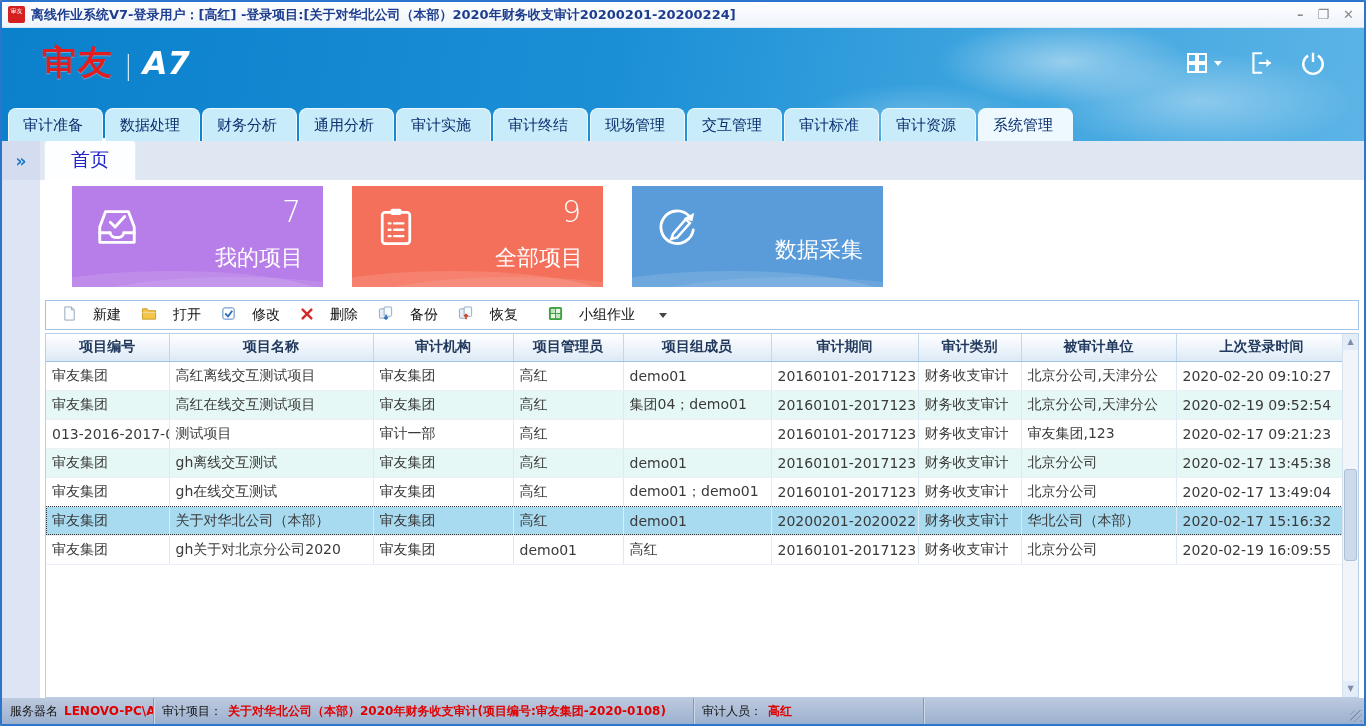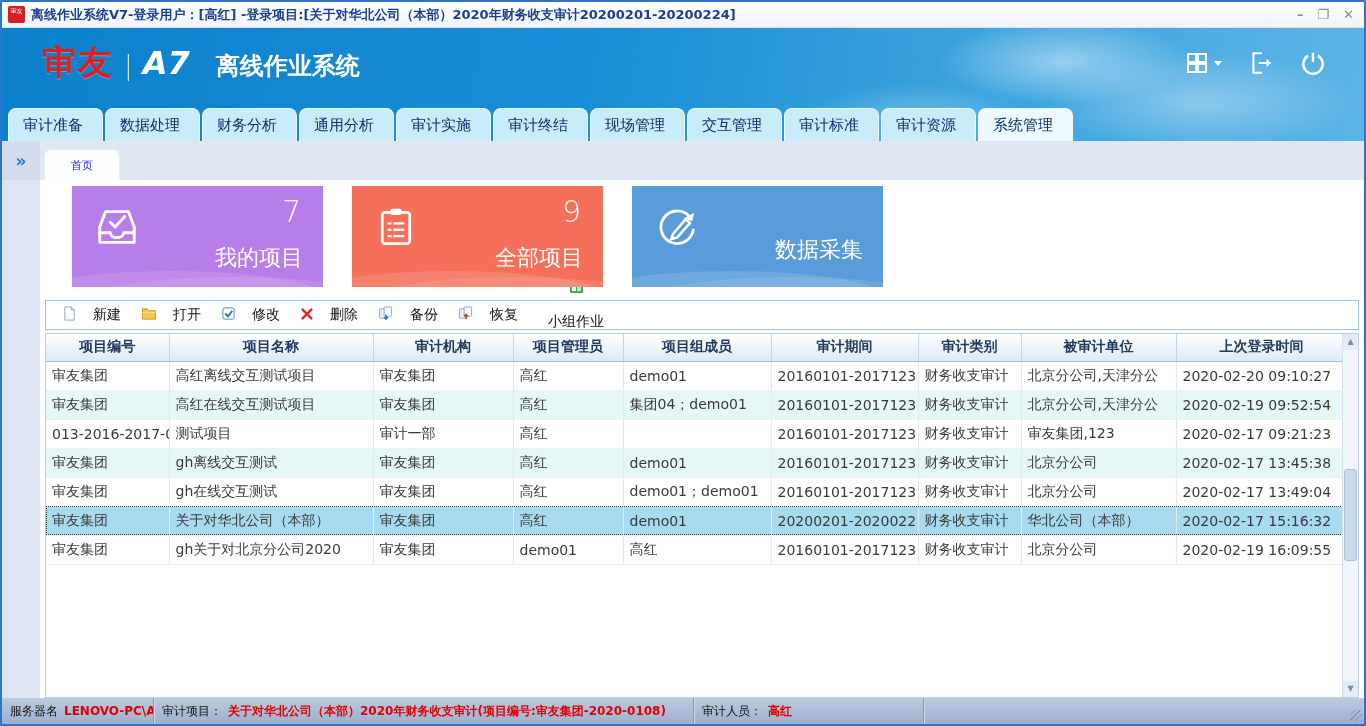--- a/index.html
+++ b/index.html
@@ -30,21 +30,21 @@
   .caret-down { width:0; height:0; border-left:4px solid transparent; border-right:4px solid transparent; border-top:5px solid #fff; margin-left:5px; }
 
   
   .menu-tabs { position:absolute; left:6px; bottom:0; display:flex; z-index:3; }
   .mtab { min-width:95px; padding:7px 14px 6px; margin-right:2px; background:#c8ecfa; border:1px solid #eef9ff; border-bottom:none; border-radius:8px 8px 0 0; font-size:15px; color:#0a2f6e; cursor:pointer; white-space:nowrap; }
   .mtab.last { background:#edf9ff; }
 
   
   .pagestrip { height:39px; background:#dfe7f3; display:flex; align-items:flex-end; position:relative; }
   .collapse-btn { position:absolute; left:0; top:0; width:38px; height:39px; background:#d3ddef; color:#1878c8; font-size:17px; font-weight:bold; display:flex; align-items:center; justify-content:center; cursor:pointer; }
-  .page-tab { margin-left:42px; background:#fdfeff; color:#2323cc; font-size:11px; padding:8px 26px 7px; border-radius:7px 7px 0 0; border:1px solid #e7edf6; border-bottom:none; cursor:pointer; }
+  .page-tab { margin-left:42px; background:#fdfeff; color:#2323cc; font-size:19px; padding:8px 26px 7px; border-radius:7px 7px 0 0; border:1px solid #e7edf6; border-bottom:none; cursor:pointer; }
 
   
   .content { position:relative; height:518px; background:#fff; }
   .left-strip { position:absolute; left:0; top:0; width:38px; height:100%; background:#dde5f4; }
   .main { position:absolute; left:38px; top:0; width:1324px; height:100%; }
 
   
   .cards { display:flex; gap:29px; margin:6px 0 0 32px; }
   .card { position:relative; width:251px; height:101px; color:#fff; overflow:hidden; cursor:pointer; }
   .card .cicon { position:absolute; left:22px; top:18px; }
@@ -93,21 +93,20 @@
       <span>❐</span>
       <span>✕</span>
     </div>
   </div>
 
   <div class="banner">
     <div class="logo-row">
       <span class="logo-cn">审友</span>
       <span class="logo-sep">|</span>
       <span class="logo-a7">A7</span>
-      <span class="logo-sub">离线作业系统</span>
     </div>
     <div class="banner-icons">
       <span class="bicon">
         <svg width="24" height="24" viewBox="0 0 24 24" fill="none" stroke="#fff" stroke-width="2">
           <rect x="3" y="3" width="8" height="8"></rect>
             <rect x="13" y="3" width="8" height="8"></rect>
           <rect x="3" y="13" width="8" height="8"></rect>
             <rect x="13" y="13" width="8" height="8"></rect>
         </svg>
         <span class="caret-down"></span>
@@ -229,21 +228,21 @@
           <span>备份</span>
         </div>
         <div class="tbtn">
           <span><svg width="16" height="15" viewBox="0 0 16 16">
                 <rect x="1" y="3" width="8" height="10" rx="1" fill="#e8eef5" stroke="#8fa6bd"></rect>
                 <rect x="6" y="1" width="8" height="10" rx="1" fill="#f6fafd" stroke="#8fa6bd"></rect>
                 <path d="M8 14V9M6 11l2-2 2 2" stroke="#d43a1f" stroke-width="1.6" fill="none"></path>
               </svg></span>
           <span>恢复</span>
         </div>
-        <div class="tbtn" style="margin-left:10px;flex-direction:column;">
+        <div class="tbtn" style="margin-left:10px;">
           <span><svg width="15" height="15" viewBox="0 0 16 16">
                 <rect x="1" y="1" width="14" height="14" rx="2" fill="#3f9e3f"></rect>
                 <rect x="3" y="3" width="4.5" height="4.5" fill="#bfe6bf"></rect>
                 <rect x="8.5" y="3" width="4.5" height="4.5" fill="#e8f6e8"></rect>
                 <rect x="3" y="8.5" width="4.5" height="4.5" fill="#e8f6e8"></rect>
                 <rect x="8.5" y="8.5" width="4.5" height="4.5" fill="#bfe6bf"></rect>
               </svg></span>
           <span>小组作业</span>
           <span class="tb-caret"></span>
         </div>

